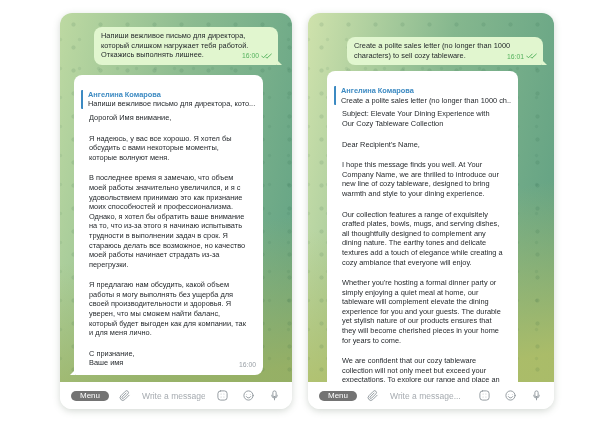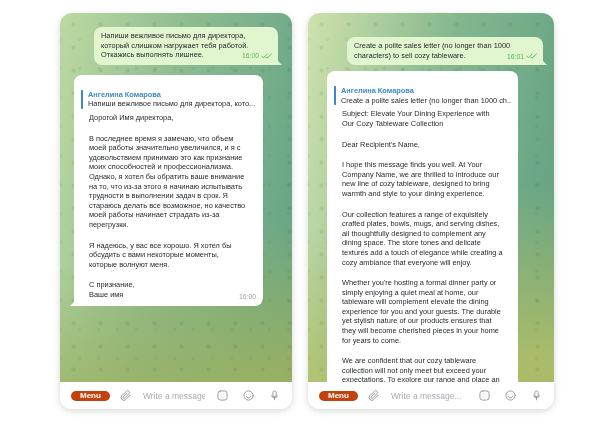--- a/index.html
+++ b/index.html
@@ -44,22 +44,22 @@
   .msg p:last-of-type{margin-bottom:0;}
 
   .meta-out{position:absolute;right:6px;bottom:4px;display:flex;align-items:center;gap:2px;
             font-size:6.8px;color:#55b25e;}
   .meta-in{position:absolute;right:7px;bottom:5px;font-size:6.8px;color:#9aa0a6;}
   .checks{width:11px;height:6px;stroke:#55b25e;fill:none;stroke-width:1.4;
           stroke-linecap:round;stroke-linejoin:round;}
 
   .composer{height:27px;background:#ffffff;display:flex;align-items:center;
             padding:0 11px;gap:9px;flex:none;}
-  .menu-btn{background:#c2410c;color:#ffffff;border:none;font-family:inherit;
-            font-size:8px;font-weight:bold;padding:1px 9px;border-radius:10px;line-height:1;}
+  .menu-btn{background:#737373;color:#ffffff;border:none;font-family:inherit;
+            font-size:8px;font-weight:normal;padding:1px 9px;border-radius:10px;line-height:1;}
   .msg-input{flex:1;border:none;outline:none;font-family:inherit;font-size:8.5px;
              color:#333;min-width:10px;background:transparent;}
   .msg-input::placeholder{color:#a6abb0;}
   .cicon{width:13px;height:13px;stroke:#8e959b;fill:none;stroke-width:1.7;
          stroke-linecap:round;stroke-linejoin:round;flex:none;}
   .icon-group{display:flex;align-items:center;gap:13px;flex:none;}
 </style>
 </head>
 <body>
 
@@ -75,23 +75,24 @@
             <path d="M1 4l2.6 2.6L9 1.2"></path>
               <path d="M7.2 5.8l1.4 1.4L15 1.2"></path>
           </svg>
         </span>
       </div>
       <div class="msg in" id="in-left">
         <div class="reply">
           <div class="sender">Ангелина Комарова</div>
           <div class="quote">Напиши вежливое письмо для директора, кото...</div>
         </div>
-        <p>Дорогой Имя директора,</p>
+        <p>Дорогой Имя внимание,</p>
+        <p>Я надеюсь, у вас все хорошо. Я хотел бы обсудить с вами некоторые моменты, которые волнуют меня.</p>
         <p>В последнее время я замечаю, что объем моей работы значительно увеличился, и я с удовольствием принимаю это как признание моих способностей и профессионализма. Однако, я хотел бы обратить ваше внимание на то, что из-за этого я начинаю испытывать трудности в выполнении задач в срок. Я стараюсь делать все возможное, но качество моей работы начинает страдать из-за перегрузки.</p>
-        <p>Я надеюсь, у вас все хорошо. Я хотел бы обсудить с вами некоторые моменты, которые волнуют меня.</p>
+        <p>Я предлагаю нам обсудить, какой объем работы я могу выполнять без ущерба для своей производительности и здоровья. Я уверен, что мы сможем найти баланс, который будет выгоден как для компании, так и для меня лично.</p>
         <p>С признание,
 Ваше имя</p>
         <span class="meta-in">16:00</span>
       </div>
     </div>
     <div class="composer">
       <button class="menu-btn">Menu</button>
       <svg class="cicon" viewBox="0 0 24 24">
         <path d="M20.5 11.5l-8 8a5 5 0 01-7.1-7.1L13.6 4.2a3.3 3.3 0 014.7 4.7l-8.2 8.2a1.7 1.7 0 01-2.4-2.4L15 7.4"></path>
       </svg>
@@ -132,21 +133,21 @@
         </span>
       </div>
       <div class="msg in" id="in-right">
         <div class="reply">
           <div class="sender">Ангелина Комарова</div>
           <div class="quote">Create a polite sales letter (no longer than 1000 ch...</div>
         </div>
         <p>Subject: Elevate Your Dining Experience with Our Cozy Tableware Collection</p>
         <p>Dear Recipient's Name,</p>
         <p>I hope this message finds you well. At Your Company Name, we are thrilled to introduce our new line of cozy tableware, designed to bring warmth and style to your dining experience.</p>
-        <p>Our collection features a range of exquisitely crafted plates, bowls, mugs, and serving dishes, all thoughtfully designed to complement any dining space. The store tones and delicate textures add a touch of elegance while creating a cozy ambiance that everyone will enjoy.</p>
+        <p>Our collection features a range of exquisitely crafted plates, bowls, mugs, and serving dishes, all thoughtfully designed to complement any dining nature. The earthy tones and delicate textures add a touch of elegance while creating a cozy ambiance that everyone will enjoy.</p>
         <p>Whether you're hosting a formal dinner party or simply enjoying a quiet meal at home, our tableware will complement elevate the dining experience for you and your guests. The durable yet stylish nature of our products ensures that they will become cherished pieces in your home for years to come.</p>
         <p>We are confident that our cozy tableware collection will not only meet but exceed your expectations. To explore our range and place an order, visit our website or stop by our store. As a special offer for our valued customers, we are providing a 20% discount on your first purchase.</p>
       </div>
     </div>
     <div class="composer">
       <button class="menu-btn">Menu</button>
       <svg class="cicon" viewBox="0 0 24 24">
         <path d="M20.5 11.5l-8 8a5 5 0 01-7.1-7.1L13.6 4.2a3.3 3.3 0 014.7 4.7l-8.2 8.2a1.7 1.7 0 01-2.4-2.4L15 7.4"></path>
       </svg>
       <input class="msg-input" placeholder="Write a message..." style="">

